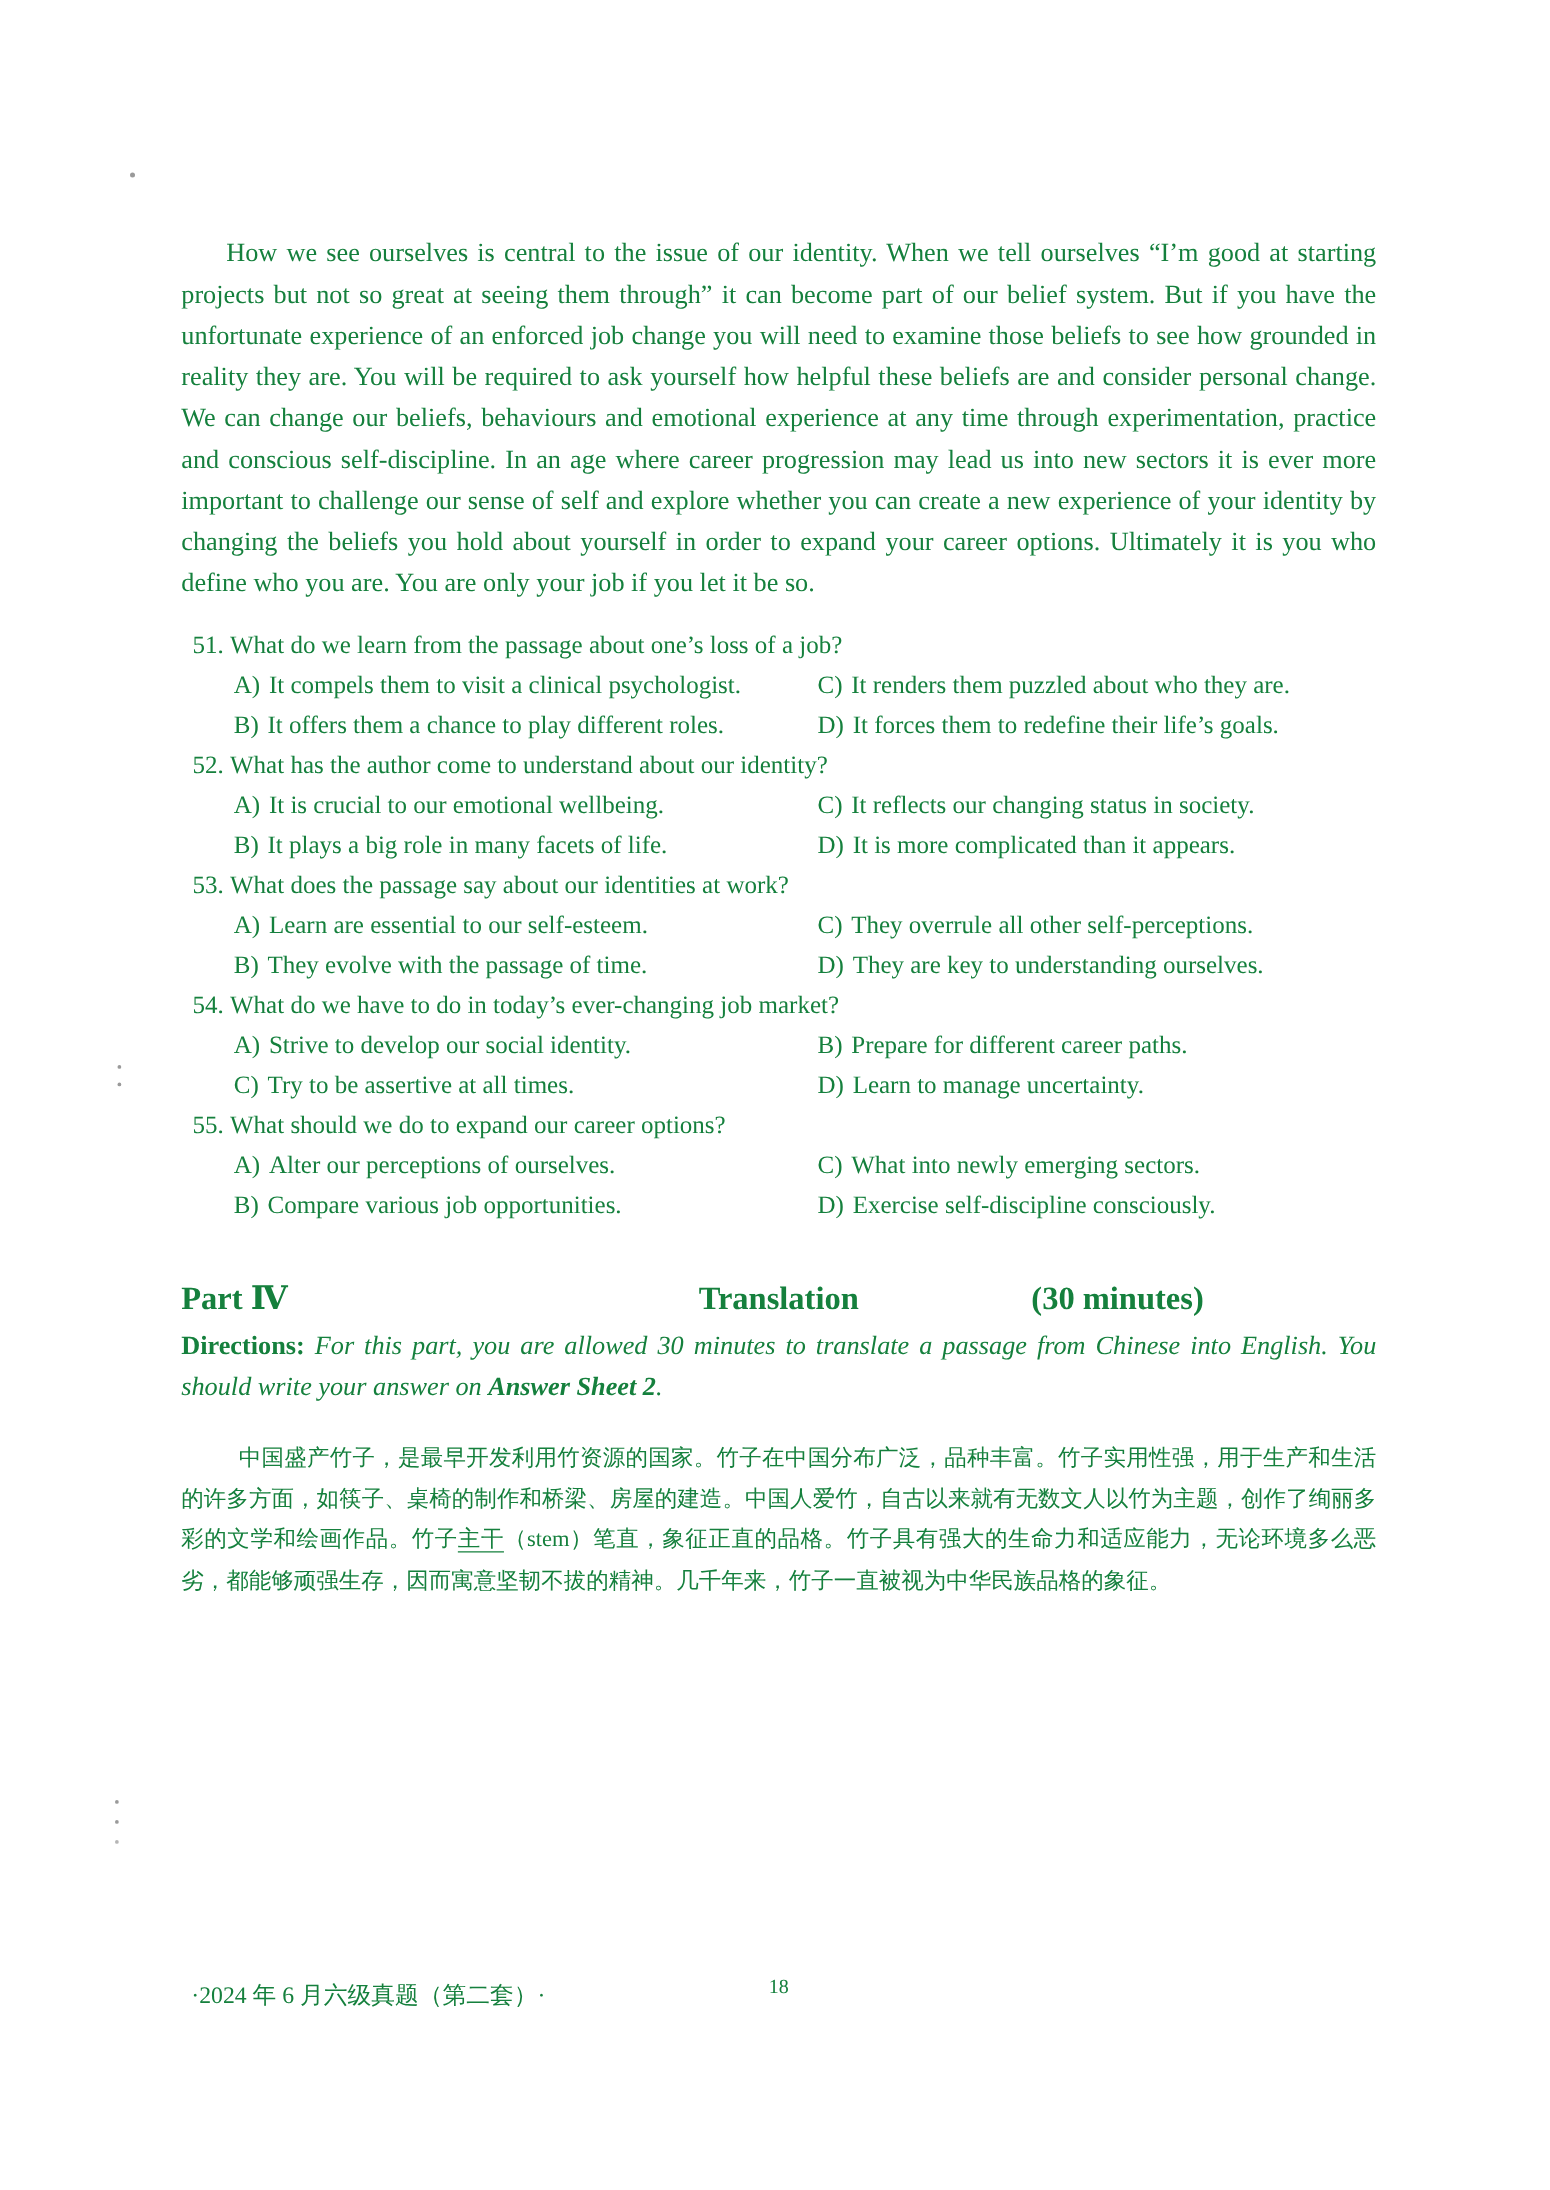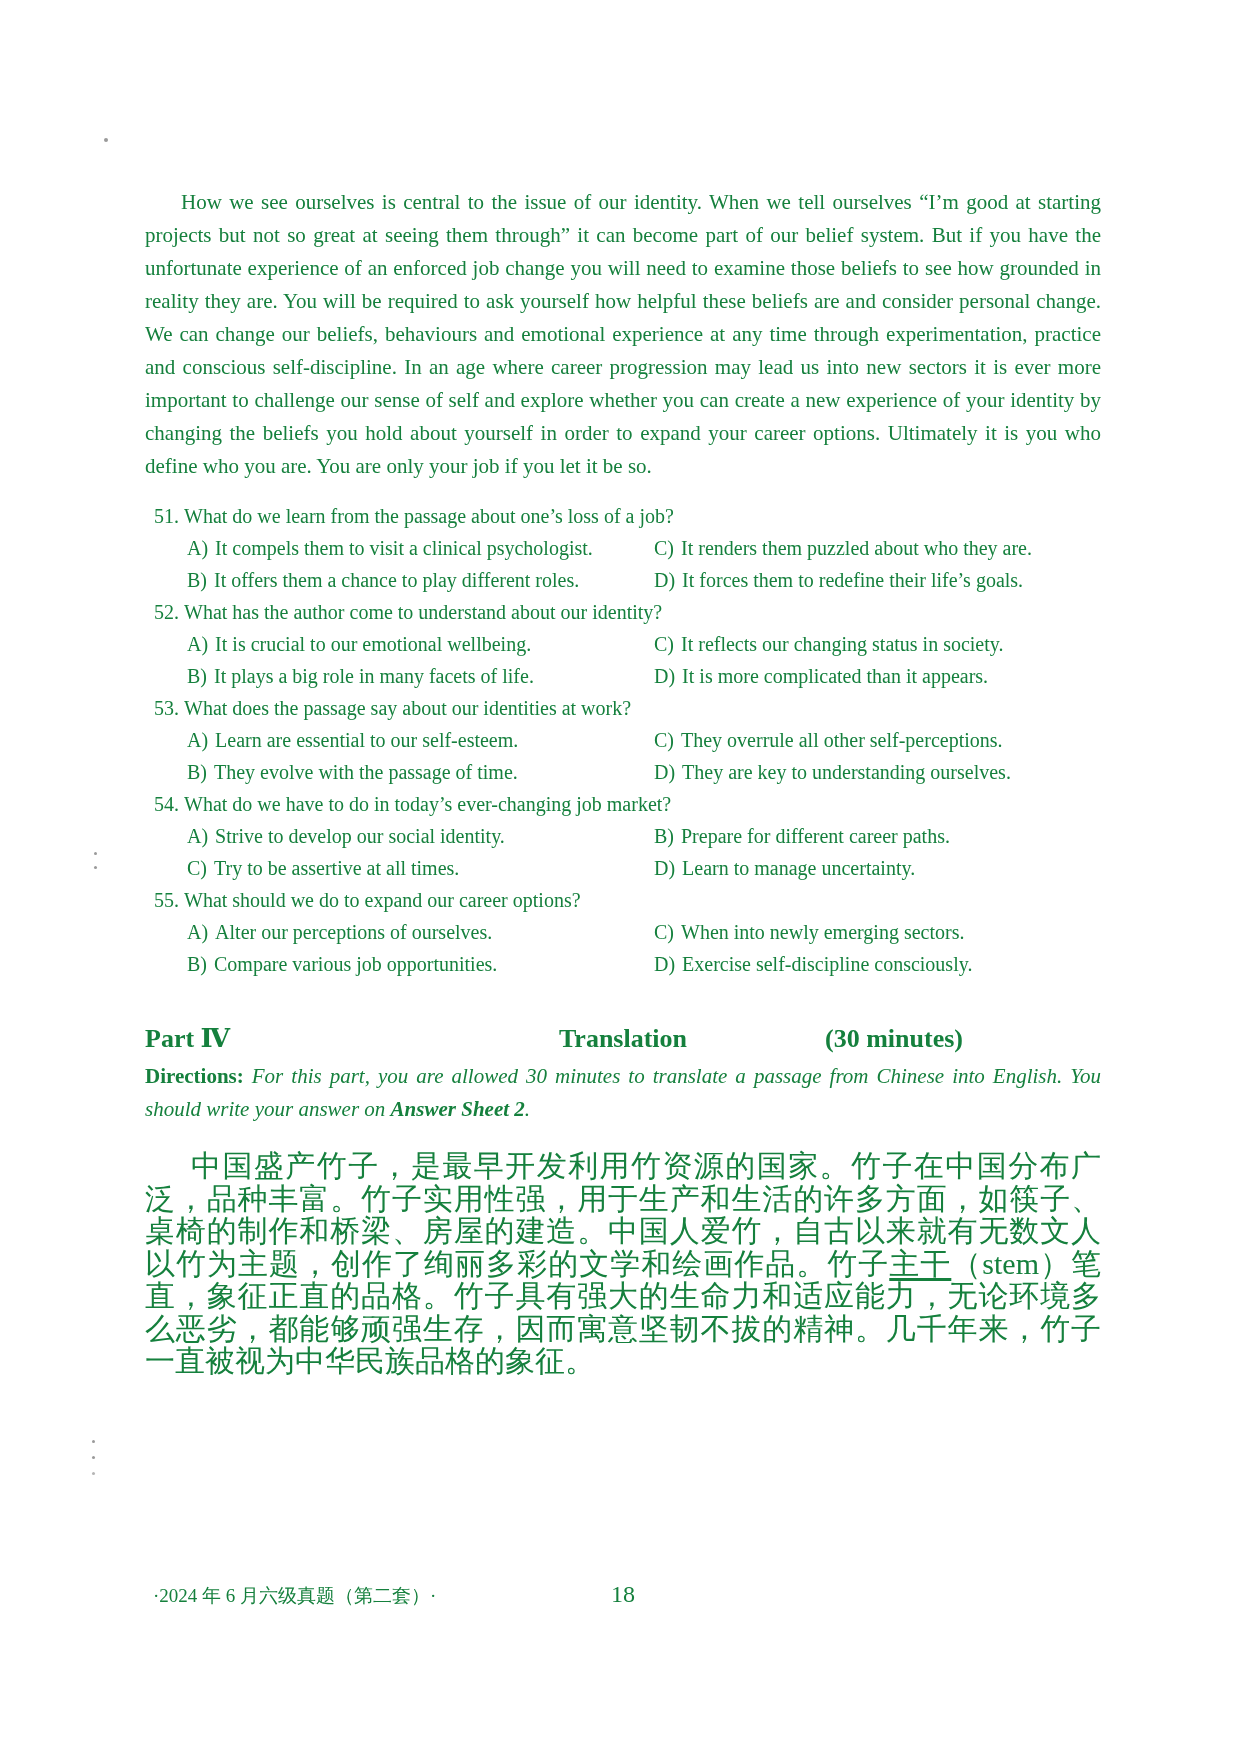--- a/index.html
+++ b/index.html
@@ -41,28 +41,28 @@
   .part4-time { text-align:center; }
   .directions {
     margin-top:4px;
     font-size:21px; line-height:33px; text-align:justify;
   }
   .directions .dir-label { font-weight:bold; font-style:normal; }
   .directions .dir-body { font-style:italic; }
   .directions .dir-em { font-style:italic; font-weight:bold;margin-top:28px; }
   .cn-passage {
     margin-top:24px;
-    font-size:30px; line-height:32.5px;
+    font-size:18px; line-height:32.5px;
     text-align:justify; text-indent:46px;
   }
   .cn-underline { text-decoration:underline; text-underline-offset:4px; }
   
   .sec-footer { position:absolute; top:1583px; left:145px; width:956px; height:30px; font-size:19px; }
   .footer-source { position:absolute; left:8px; top:0; }
-  .footer-page { position:absolute; left:50%; transform:translateX(-50%); top:-2px; font-size:24px; }
+  .footer-page { position:absolute; left:50%; transform:translateX(-50%); top:-2px; font-size:16px; }
   
   .artifact { position:absolute; background:#9a9a9a; border-radius:50%; }
   .a1 { left:104px; top:138px;  width:4px; height:4px; }
   .a2 { left:94px;  top:852px;  width:3px; height:3px; box-shadow:0 14px 0 #9a9a9a; }
   .a3 { left:92px;  top:1440px; width:3px; height:3px; box-shadow:0 16px 0 #9a9a9a, 0 32px 0 #b5b5b5; }
 </style>
 </head>
 <body>
 
 <div class="page">
@@ -123,21 +123,21 @@
       </div>
     </div>
 
     <div class="q">
       <div class="q-head">
         <span class="q-num">55.</span><span class="q-text">What should we do to expand our career options?</span>
       </div>
       <div class="q-opts">
         <div class="opt"><span class="opt-label">A)</span><span class="opt-text">Alter our perceptions of ourselves.</span></div>
         <div class="opt"><span class="opt-label">B)</span><span class="opt-text">Compare various job opportunities.</span></div>
-        <div class="opt"><span class="opt-label">C)</span><span class="opt-text">When into newly emerging sectors.</span></div>
+        <div class="opt"><span class="opt-label">C)</span><span class="opt-text">What into newly emerging sectors.</span></div>
         <div class="opt"><span class="opt-label">D)</span><span class="opt-text">Exercise self-discipline consciously.</span></div>
       </div>
     </div>
 
   </div>
 
   <div class="sec-part4">
     <div class="part4-header">
       <span class="part4-label">Part Ⅳ</span>
       <span class="part4-title">Translation</span>

